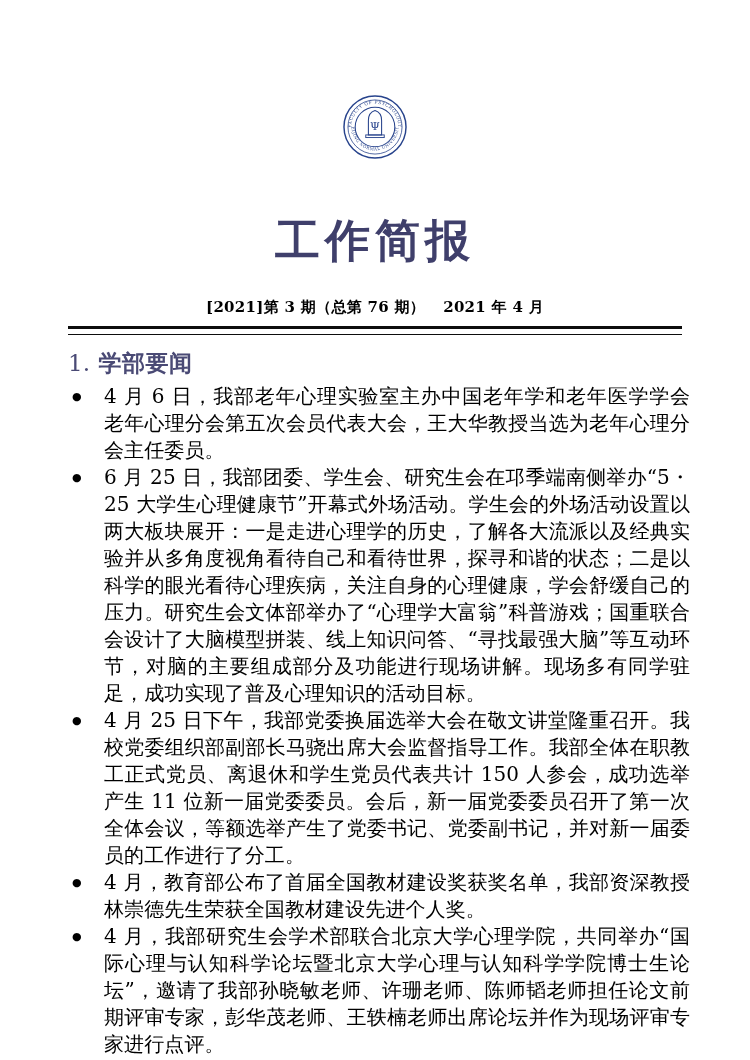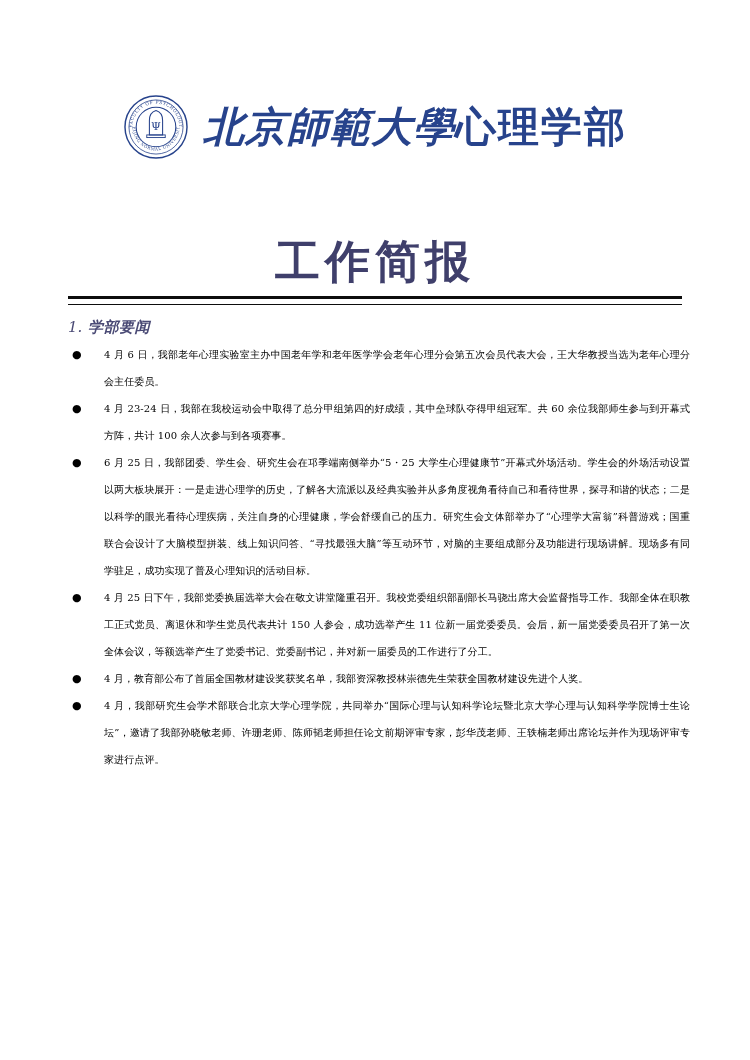--- a/index.html
+++ b/index.html
@@ -51,21 +51,21 @@
     font-style: italic;
     white-space: nowrap;
   }
   .org-name .blk2 {
     font-style: normal;
     letter-spacing: 2px;
   }
 
   
   .doc-title {
-    margin-top: 67px;
+    margin-top: 46px;
     text-align: center;
     font-size: 45px;
     font-weight: 700;
     letter-spacing: 5px;
     color: #3f3f6b;
     line-height: 1.1;
   }
 
   
   .issue-line {
@@ -84,41 +84,40 @@
   .rule {
     margin: 9px 8px 0 8px;
     height: 5px;
     border-top: 3px solid #0d0d0d;
     border-bottom: 1px solid #0d0d0d;
   }
 
   
   .section-heading {
     margin: 13px 0 4px 8px;
-    font-size: 15px;
+    font-size: 23px;
     font-weight: 700;
     color: #4a4a75;
     letter-spacing: 0.5px;
-    font-style: italic;
   }
   .section-heading .num {
     font-weight: 400;
     letter-spacing: 0;
   }
 
   ul.bullets {
     list-style: none;
     margin: 0;
     padding: 0;
   }
 
   li.bullet {
     position: relative;
     padding-left: 44px;
-    font-size: 10px;
+    font-size: 20px;
     line-height: 27px;
     text-align: justify;
     text-justify: inter-ideograph;
     letter-spacing: 0.1px;
   }
   li.bullet::before {
     content: "\25CF";
     position: absolute;
     left: 12px;
     top: 0;
@@ -151,34 +150,33 @@
       <text x="50" y="54" font-size="17" fill="#27438c" text-anchor="middle" font-family="'DejaVu Serif', serif">Ψ</text>
       <path id="sealTop" d="M50 50 m-35.5,0 a35.5,35.5 0 1,1 71,0" fill="none"></path>
       <path id="sealBottom" d="M50 50 m-35.5,0 a35.5,35.5 0 1,0 71,0" fill="none"></path>
       <text font-size="6.6" fill="#27438c" font-family="'DejaVu Serif', serif" letter-spacing="0.9">
         <textPath href="#sealTop" startOffset="50%" text-anchor="middle">FACULTY OF PSYCHOLOGY</textPath>
       </text>
       <text font-size="6.2" fill="#27438c" font-family="'DejaVu Serif', serif" letter-spacing="0.8">
         <textPath href="#sealBottom" startOffset="50%" text-anchor="middle">BEIJING NORMAL UNIVERSITY</textPath>
       </text>
     </svg>
-    <div class="org-name"><span class="blk1">北京師範大學</span><span class="blk2">心理学部</span></div>
   </div>
 
   <div class="doc-title">工作简报</div>
 
+  <div class="issue-line"><span>[2021]第 3 期（总第 76 期）</span><span class="gap"></span><span>2021 年 4 月</span></div>
 
   <div class="rule"></div>
 
   <div class="section-heading"><span class="num">1.</span>
     <span>学部要闻</span></div>
 
   <ul class="bullets">
     <li class="bullet">4 月 6 日，我部老年心理实验室主办中国老年学和老年医学学会老年心理分会第五次会员代表大会，王大华教授当选为老年心理分会主任委员。</li>
-    <li class="bullet">4 月 23-24 日，我部在我校运动会中取得了总分甲组第四的好成绩，其中垒球队夺得甲组冠军。共 60 余位我部师生参与到开幕式方阵，共计 100 余人次参与到各项赛事。</li>
     <li class="bullet">6 月 25 日，我部团委、学生会、研究生会在邛季端南侧举办“5・25 大学生心理健康节”开幕式外场活动。学生会的外场活动设置以两大板块展开：一是走进心理学的历史，了解各大流派以及经典实验并从多角度视角看待自己和看待世界，探寻和谐的状态；二是以科学的眼光看待心理疾病，关注自身的心理健康，学会舒缓自己的压力。研究生会文体部举办了“心理学大富翁”科普游戏；国重联合会设计了大脑模型拼装、线上知识问答、“寻找最强大脑”等互动环节，对脑的主要组成部分及功能进行现场讲解。现场多有同学驻足，成功实现了普及心理知识的活动目标。</li>
     <li class="bullet">4 月 25 日下午，我部党委换届选举大会在敬文讲堂隆重召开。我校党委组织部副部长马骁出席大会监督指导工作。我部全体在职教工正式党员、离退休和学生党员代表共计 150 人参会，成功选举产生 11 位新一届党委委员。会后，新一届党委委员召开了第一次全体会议，等额选举产生了党委书记、党委副书记，并对新一届委员的工作进行了分工。</li>
     <li class="bullet">4 月，教育部公布了首届全国教材建设奖获奖名单，我部资深教授林崇德先生荣获全国教材建设先进个人奖。</li>
     <li class="bullet">4 月，我部研究生会学术部联合北京大学心理学院，共同举办“国际心理与认知科学论坛暨北京大学心理与认知科学学院博士生论坛”，邀请了我部孙晓敏老师、许珊老师、陈师韬老师担任论文前期评审专家，彭华茂老师、王轶楠老师出席论坛并作为现场评审专家进行点评。</li>
   </ul>
 
   <div class="clip-bottom"></div>
 </div>
 
 </body></html>

